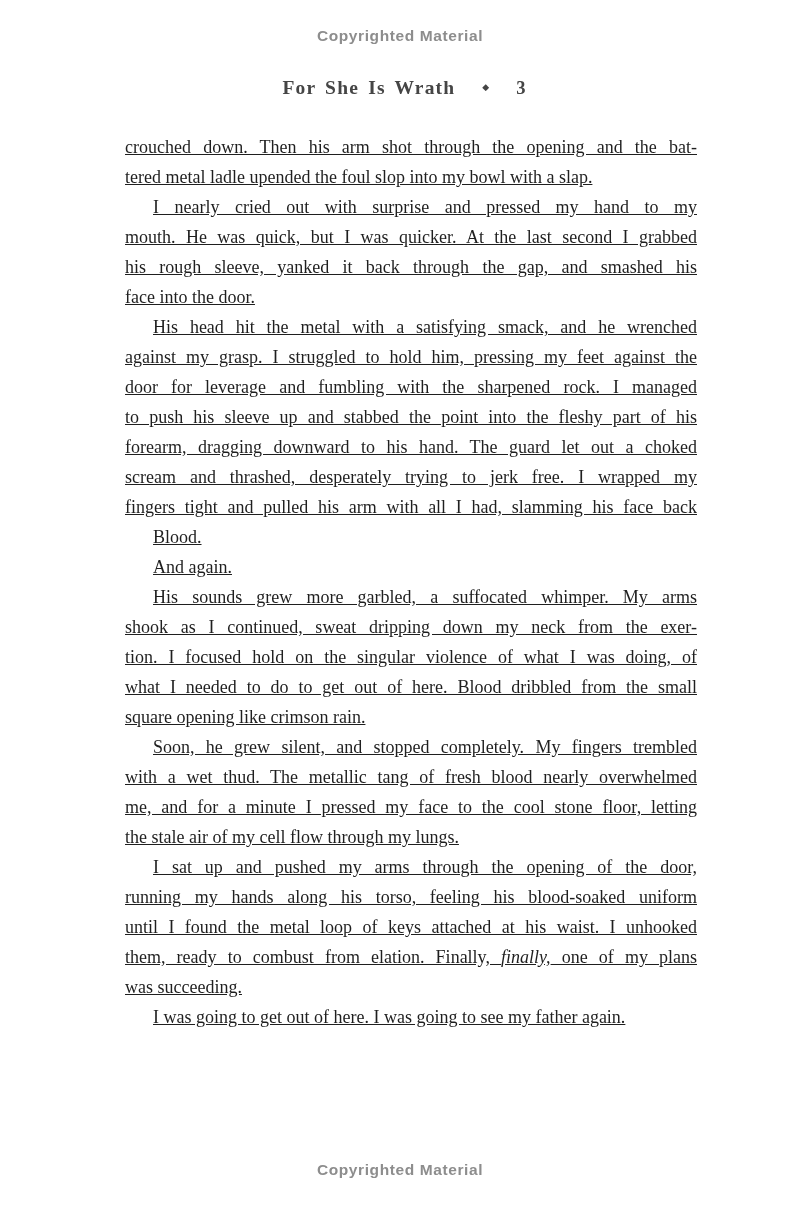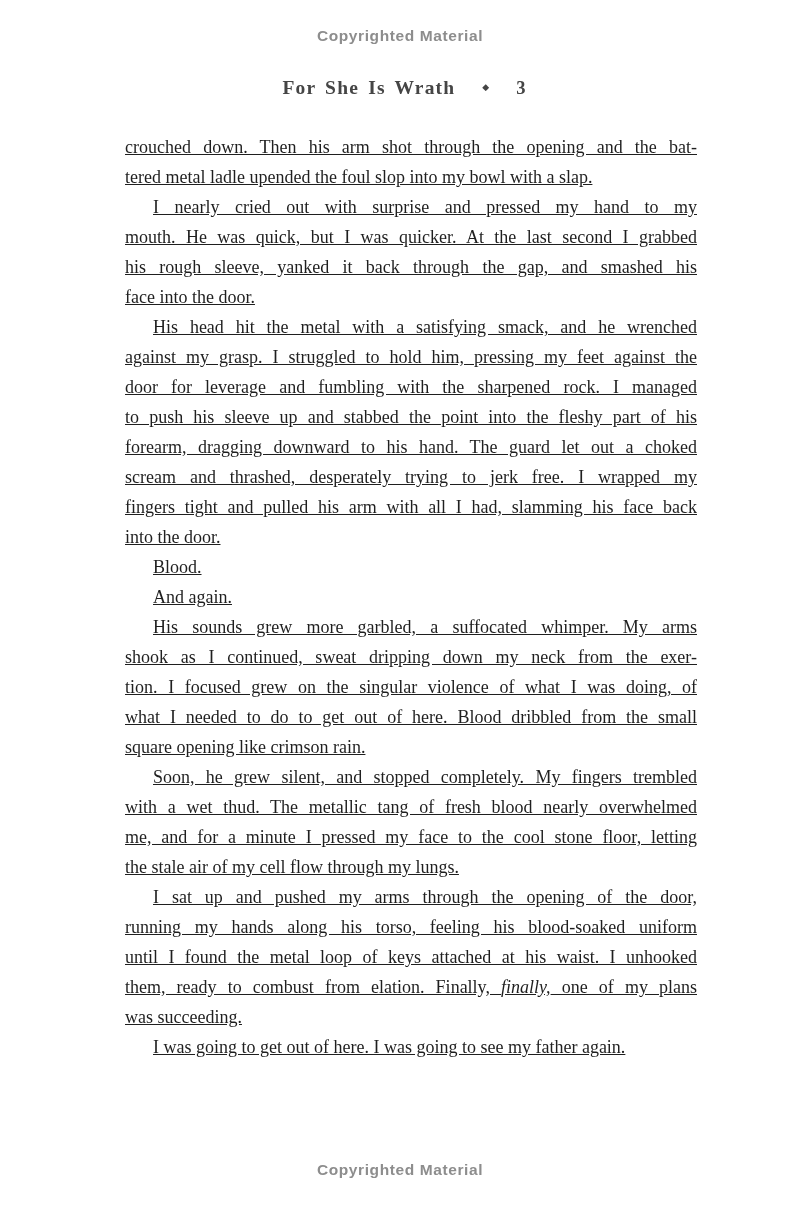--- a/index.html
+++ b/index.html
@@ -110,32 +110,31 @@
         <div class="line lastline">face into the door.</div>
       </div>
       <div class="para">
         <div class="line indent">His head hit the metal with a satisfying smack, and he wrenched</div>
         <div class="line">against my grasp. I struggled to hold him, pressing my feet against the</div>
         <div class="line">door for leverage and fumbling with the sharpened rock. I managed</div>
         <div class="line">to push his sleeve up and stabbed the point into the fleshy part of his</div>
         <div class="line">forearm, dragging downward to his hand. The guard let out a choked</div>
         <div class="line">scream and thrashed, desperately trying to jerk free. I wrapped my</div>
         <div class="line">fingers tight and pulled his arm with all I had, slamming his face back</div>
-        <div class="line lastline">into the door.</div>
       </div>
       <div class="para">
         <div class="line lastline indent">Blood.</div>
       </div>
       <div class="para">
         <div class="line lastline indent">And again.</div>
       </div>
       <div class="para">
         <div class="line indent">His sounds grew more garbled, a suffocated whimper. My arms</div>
         <div class="line">shook as I continued, sweat dripping down my neck from the exer-</div>
-        <div class="line">tion. I focused grew on the singular violence of what I was doing, of</div>
+        <div class="line">tion. I focused hold on the singular violence of what I was doing, of</div>
         <div class="line">what I needed to do to get out of here. Blood dribbled from the small</div>
         <div class="line lastline">square opening like crimson rain.</div>
       </div>
       <div class="para">
         <div class="line indent">Soon, he grew silent, and stopped completely. My fingers trembled</div>
         <div class="line">with a wet thud. The metallic tang of fresh blood nearly overwhelmed</div>
         <div class="line">me, and for a minute I pressed my face to the cool stone floor, letting</div>
         <div class="line lastline">the stale air of my cell flow through my lungs.</div>
       </div>
       <div class="para">

